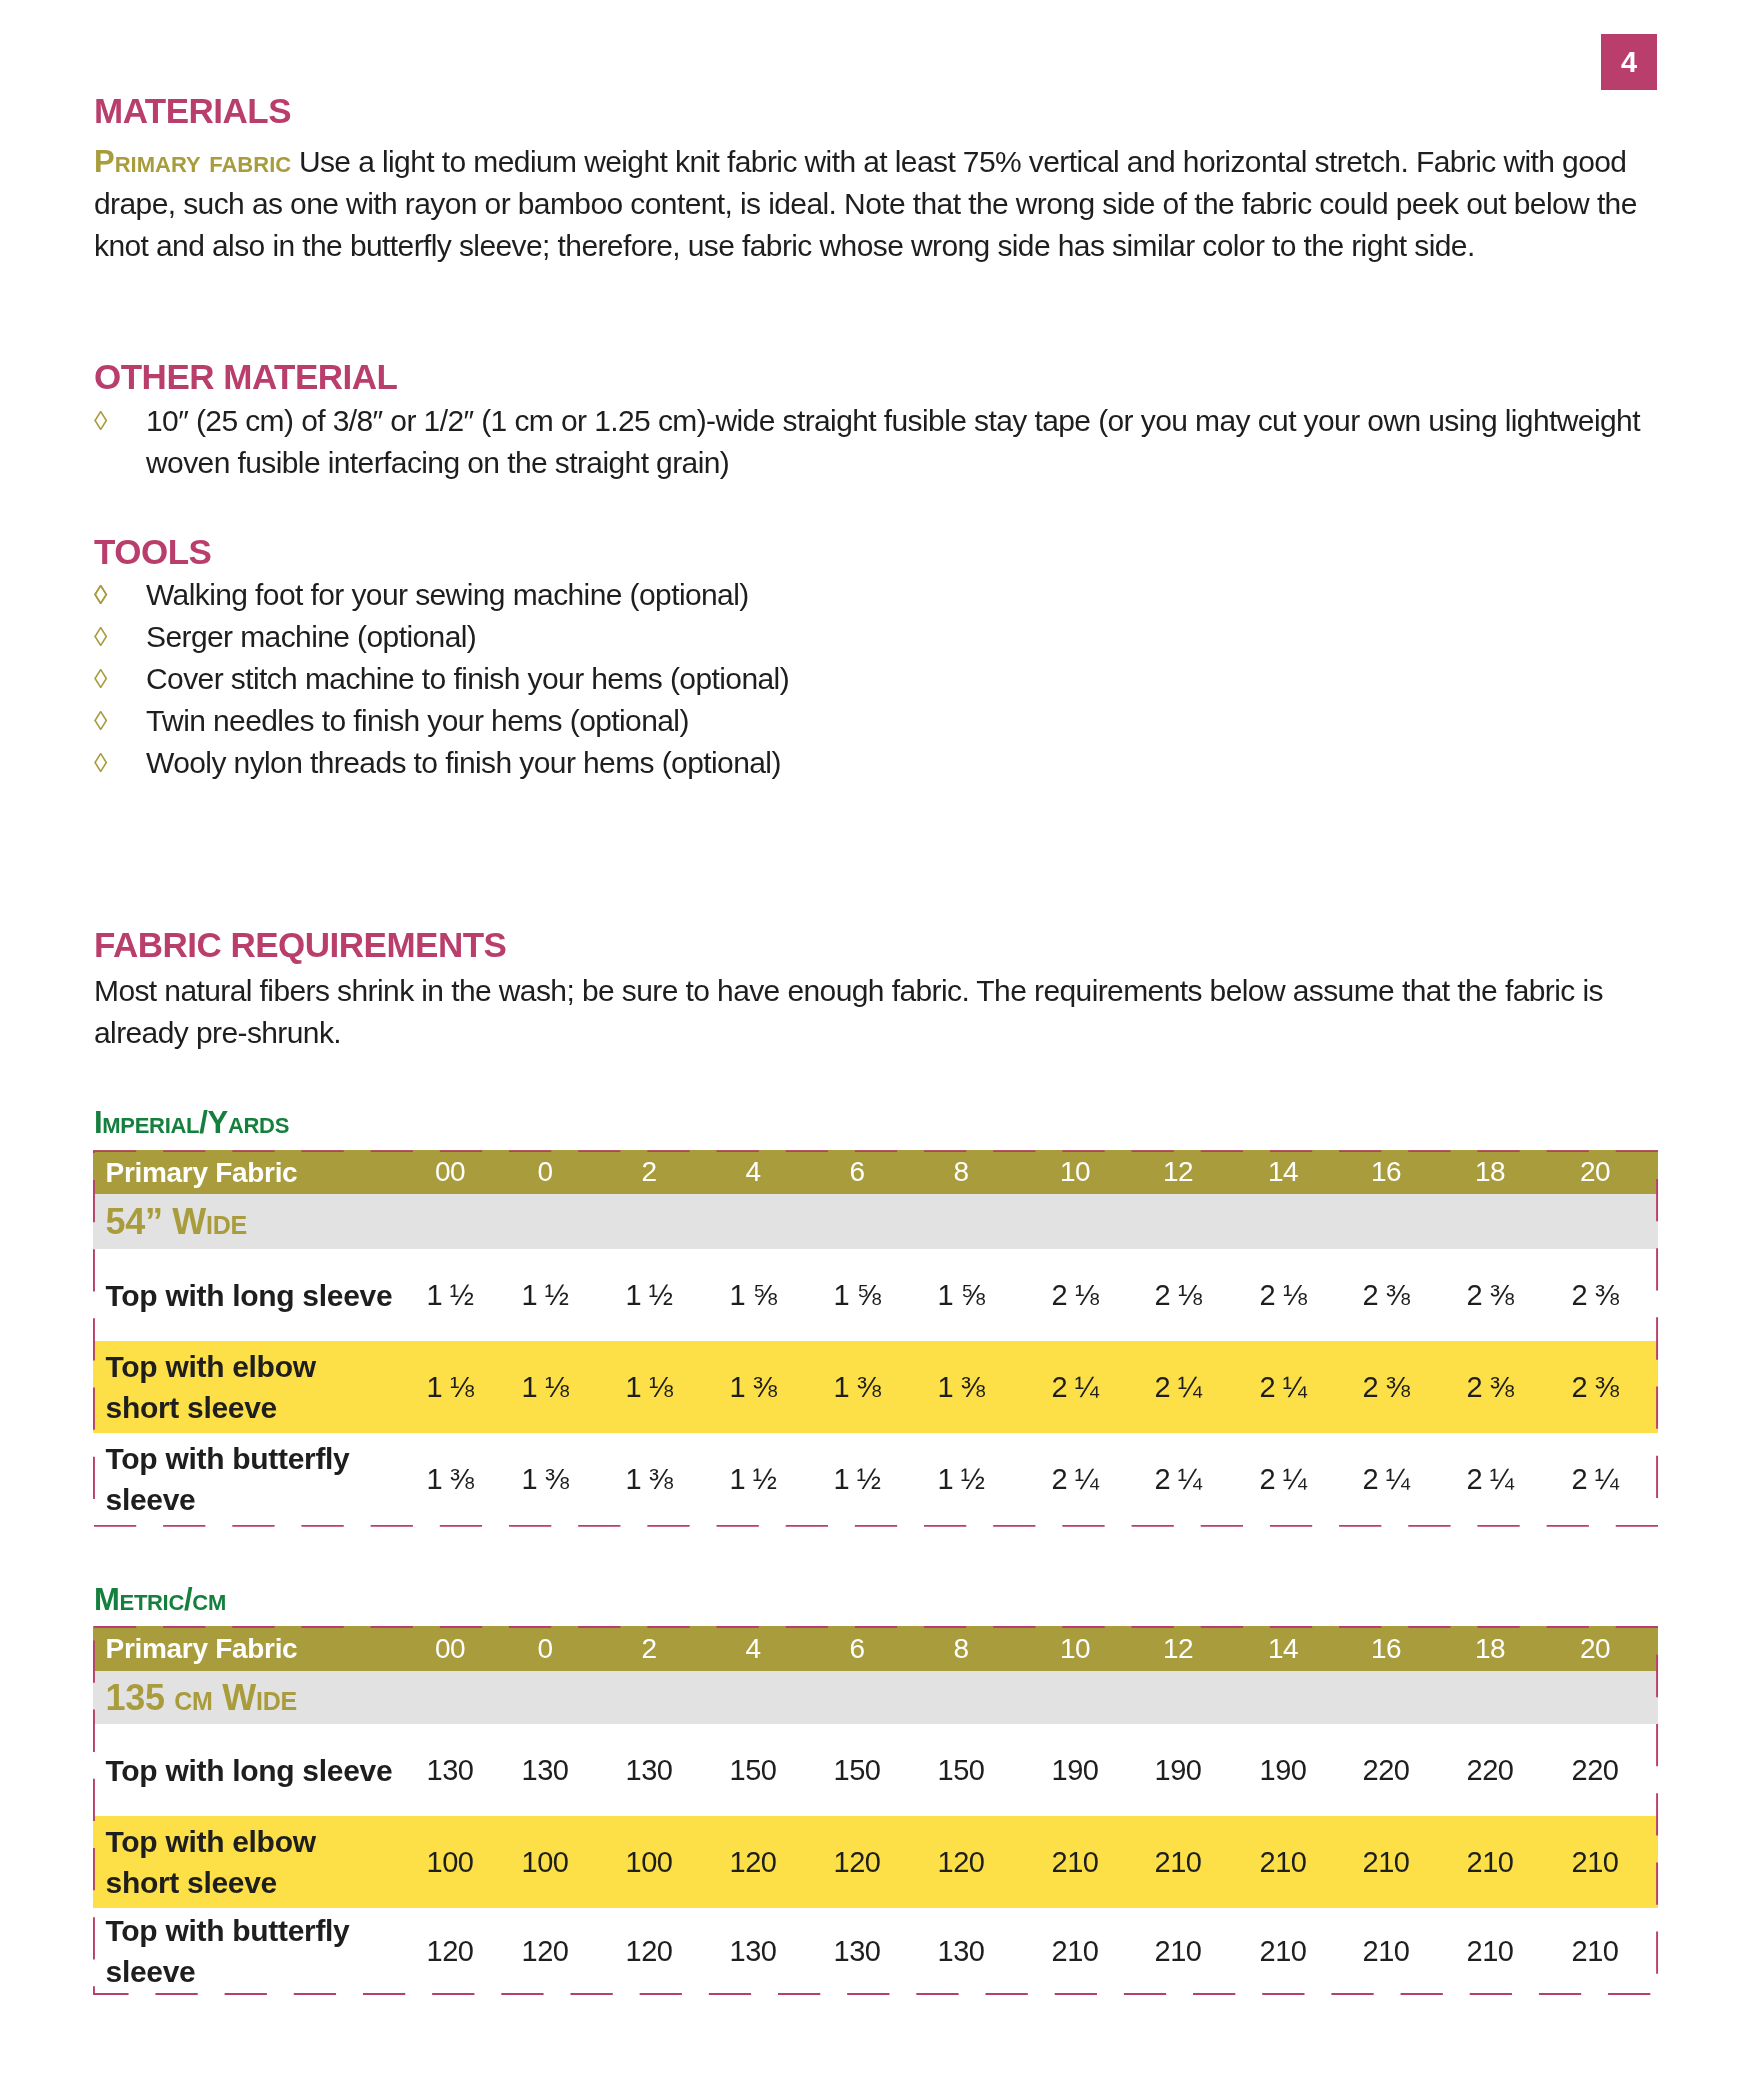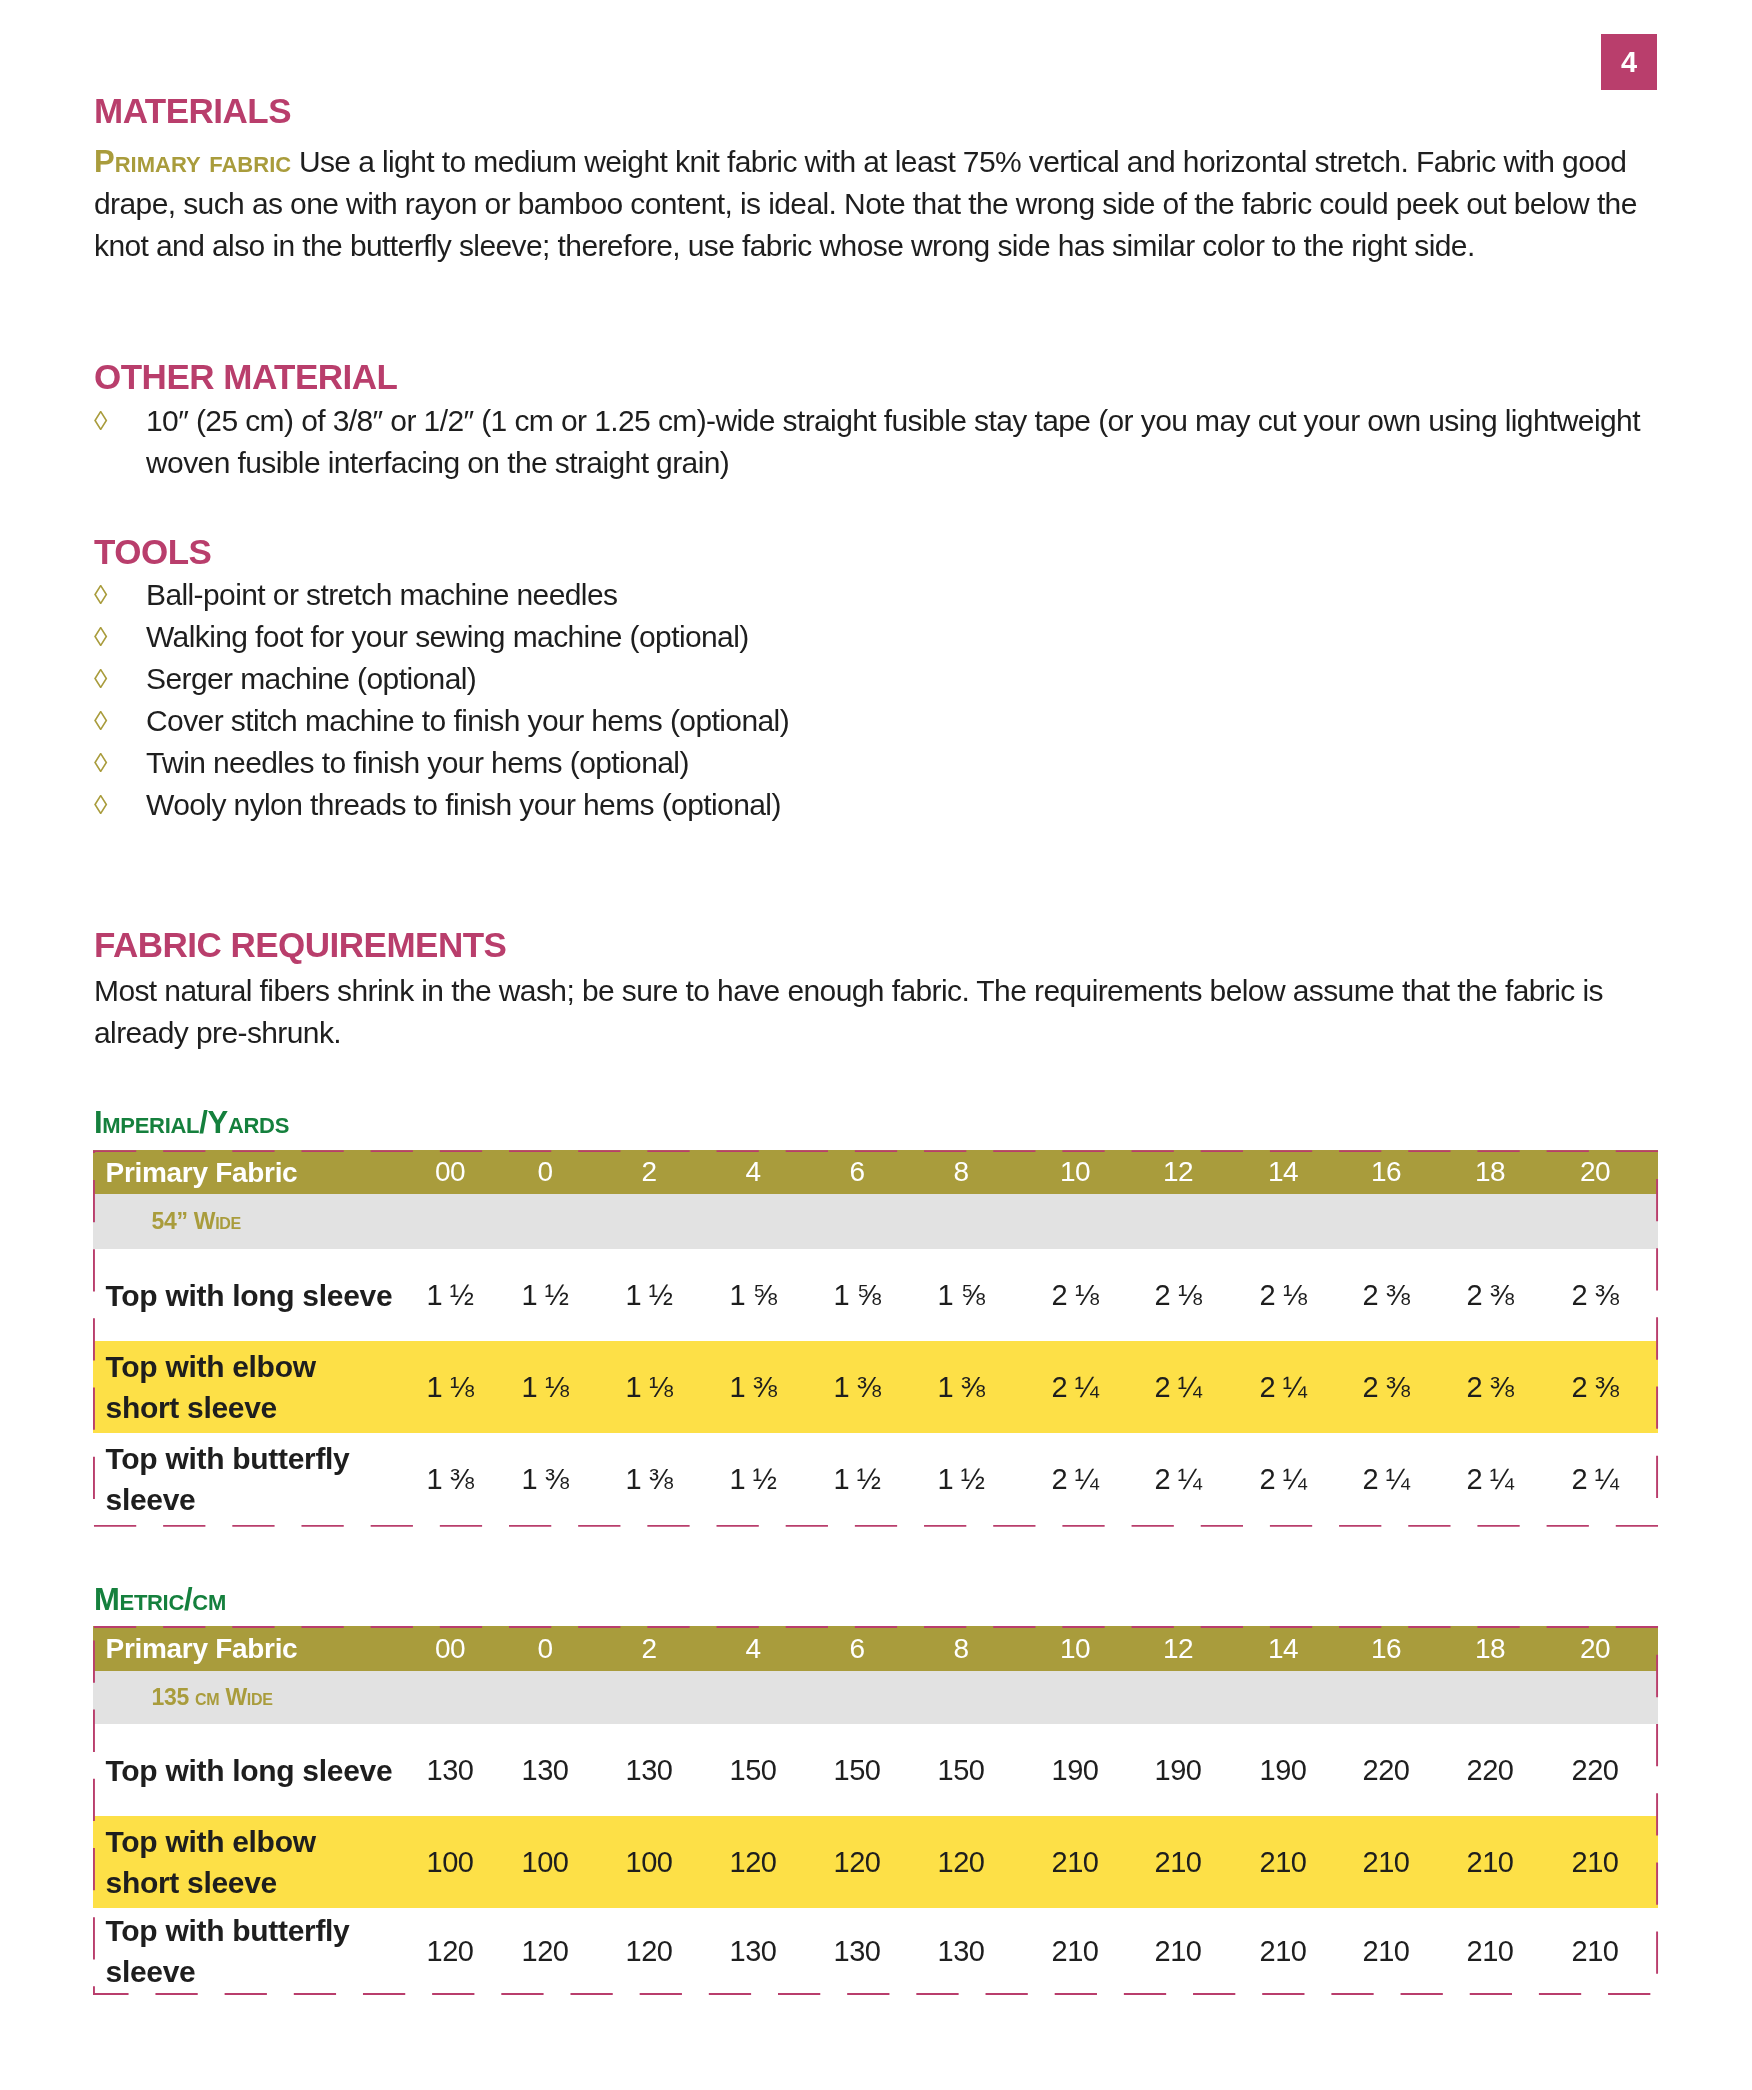--- a/index.html
+++ b/index.html
@@ -21,41 +21,41 @@
 
   .tbl { position: absolute; left: 93px; width: 1565px; }
   .tbl .frame { position: absolute; inset: 0; pointer-events: none; }
   .row { position: absolute; left: 0; width: 100%; }
   .row.header { background: #a99c3c; color: #fff; font-weight: bold; font-size: 28px; }
   .row.wide { background: #e2e2e2; }
   .row.alt { background: #fde047; }
   .row .label { position: absolute; left: 12.5px; top: 0; height: 100%; display: flex; align-items: center;
                 font-weight: bold; font-size: 30px; line-height: 41px; letter-spacing: -0.3px; }
   .row.header .label { font-size: 28px; color: #fff; }
-  .row.wide .label { color: #a99c3c; font-variant: small-caps; font-size: 23px; margin-left: 46px; }
+  .row.wide .label { color: #a99c3c; font-variant: small-caps; font-size: 36px; }
   .row .cell { position: absolute; top: 0; height: 100%; width: 96px; margin-left: -48px;
                display: flex; align-items: center; justify-content: center; font-size: 29px; letter-spacing: -0.5px; }
   .row.header .cell { font-size: 28px; font-weight: normal; }
 </style>
 </head>
 <body>
 
 <div class="page-num">4</div>
 
 <h2 class="h" style="top:92px;">MATERIALS</h2>
 <p class="body-text" style="top:141px;"><span class="lead">Primary fabric</span> <span>Use a light to medium weight knit fabric with at least 75% vertical and horizontal stretch. Fabric with good drape, such as one with rayon or bamboo content, is ideal. Note that the wrong side of the fabric could peek out below the knot and also in the butterfly sleeve; therefore, use fabric whose wrong side has similar color to the right side.</span></p>
 
 <h2 class="h" style="top:358px;">OTHER MATERIAL</h2>
 <ul class="bullets" style="top:400px;">
   <li><span class="bul">◊</span><span>10″ (25 cm) of 3/8″ or 1/2″ (1 cm or 1.25 cm)-wide straight fusible stay tape (or you may cut your own using lightweight woven fusible interfacing on the straight grain)</span></li>
 </ul>
 
 <h2 class="h" style="top:533px;">TOOLS</h2>
 <ul class="bullets" style="top:574px;">
-  <li><span class="bul">◊</span><span>Ball-point or stretch machine needles</span></li>
+  <li><span class="bul">◊</span></li>
   <li><span class="bul">◊</span><span>Walking foot for your sewing machine (optional)</span></li>
   <li><span class="bul">◊</span><span>Serger machine (optional)</span></li>
   <li><span class="bul">◊</span><span>Cover stitch machine to finish your hems (optional)</span></li>
   <li><span class="bul">◊</span><span>Twin needles to finish your hems (optional)</span></li>
   <li><span class="bul">◊</span><span>Wooly nylon threads to finish your hems (optional)</span></li>
 </ul>
 
 <h2 class="h" style="top:926px;">FABRIC REQUIREMENTS</h2>
 <p class="body-text" style="top:970px;">Most natural fibers shrink in the wash; be sure to have enough fabric. The requirements below assume that the fabric is already pre-shrunk.</p>
 

